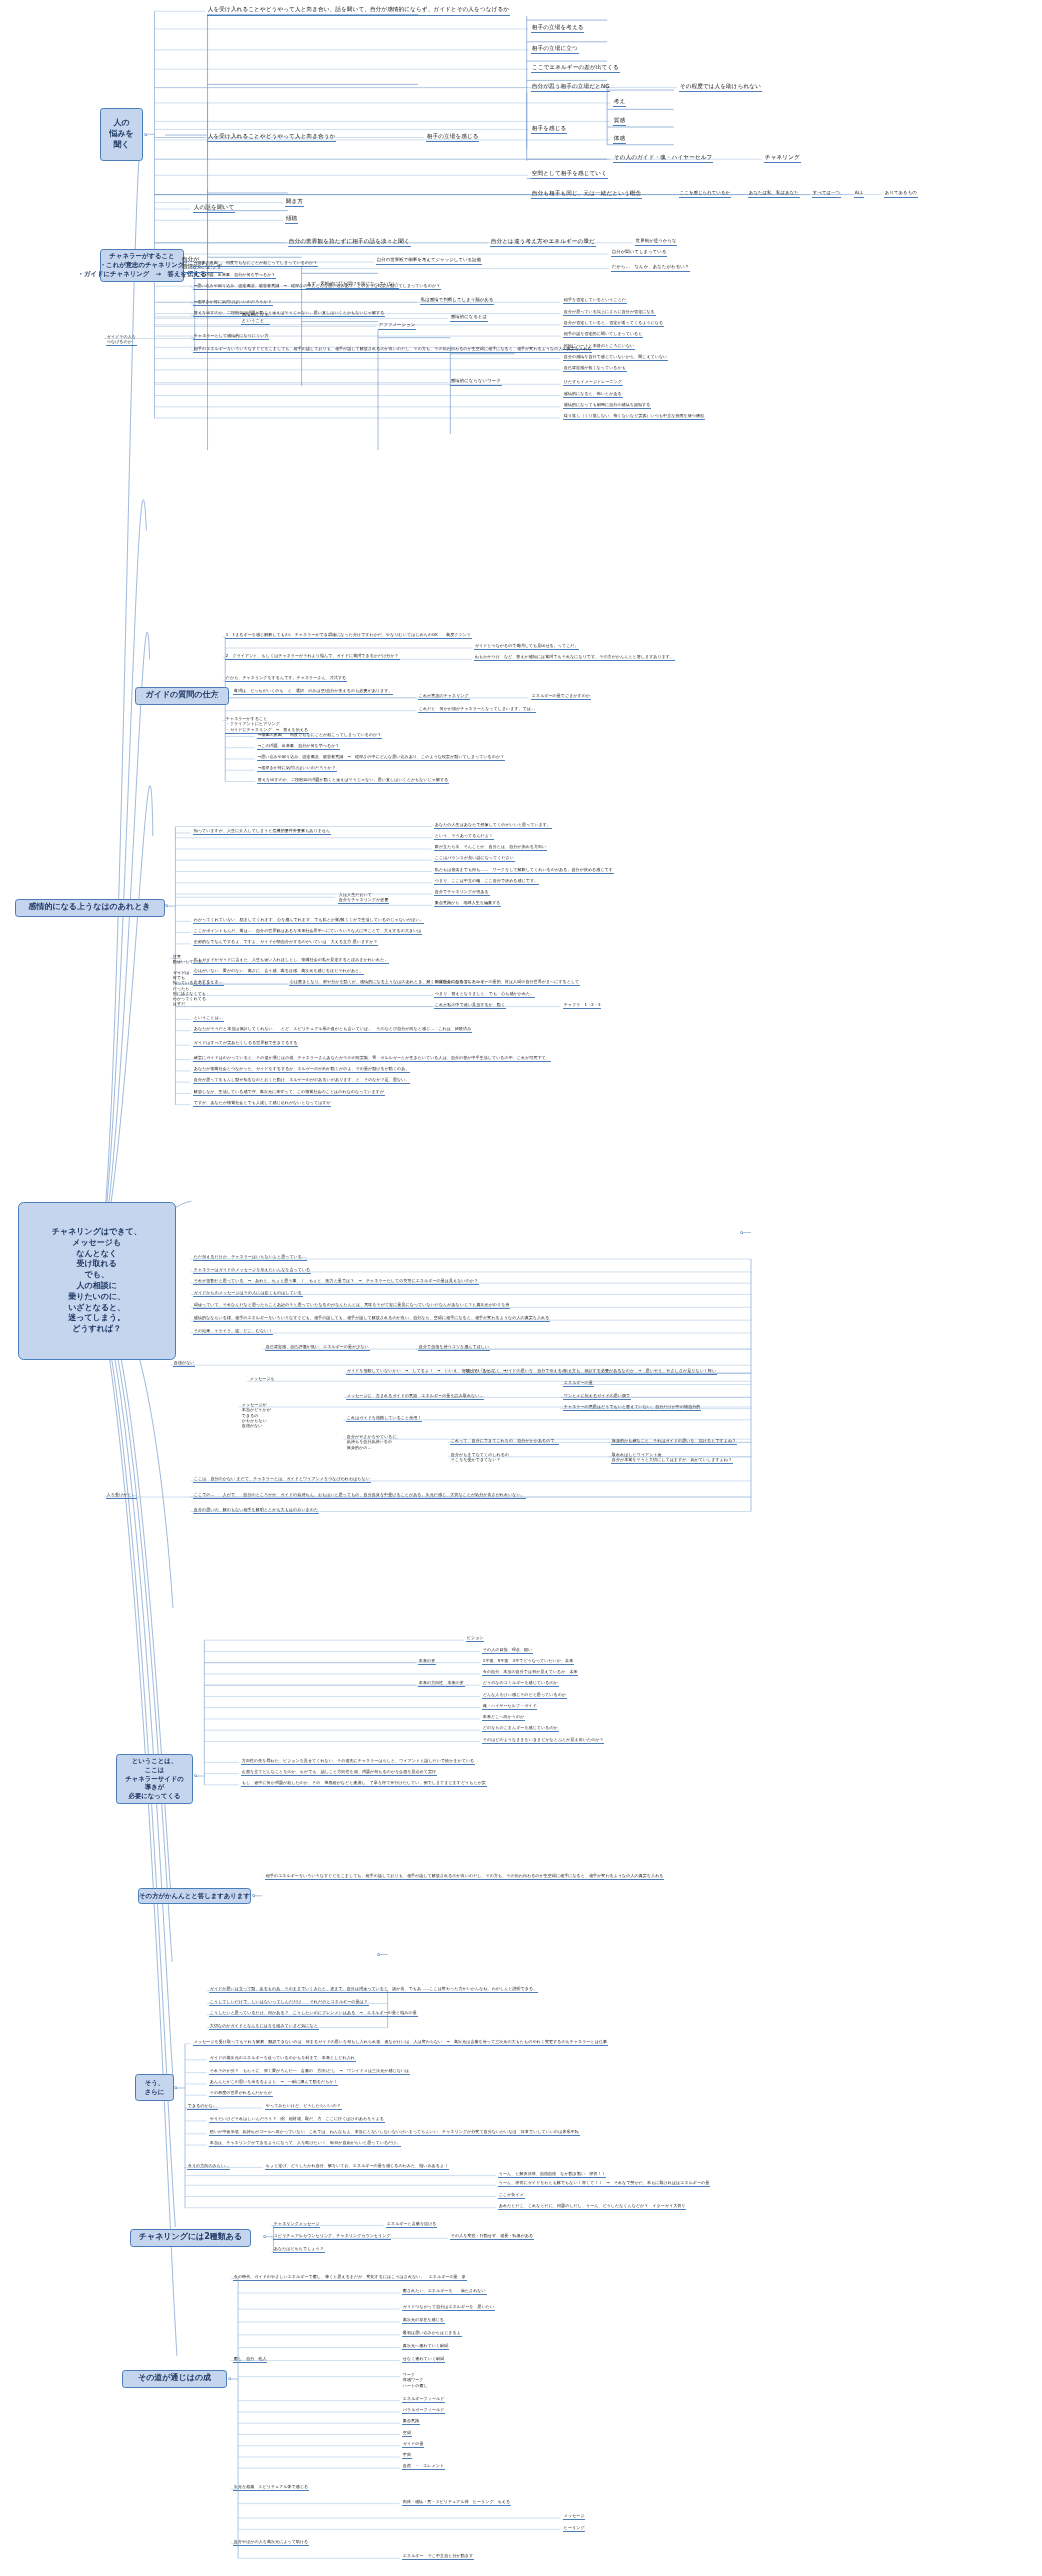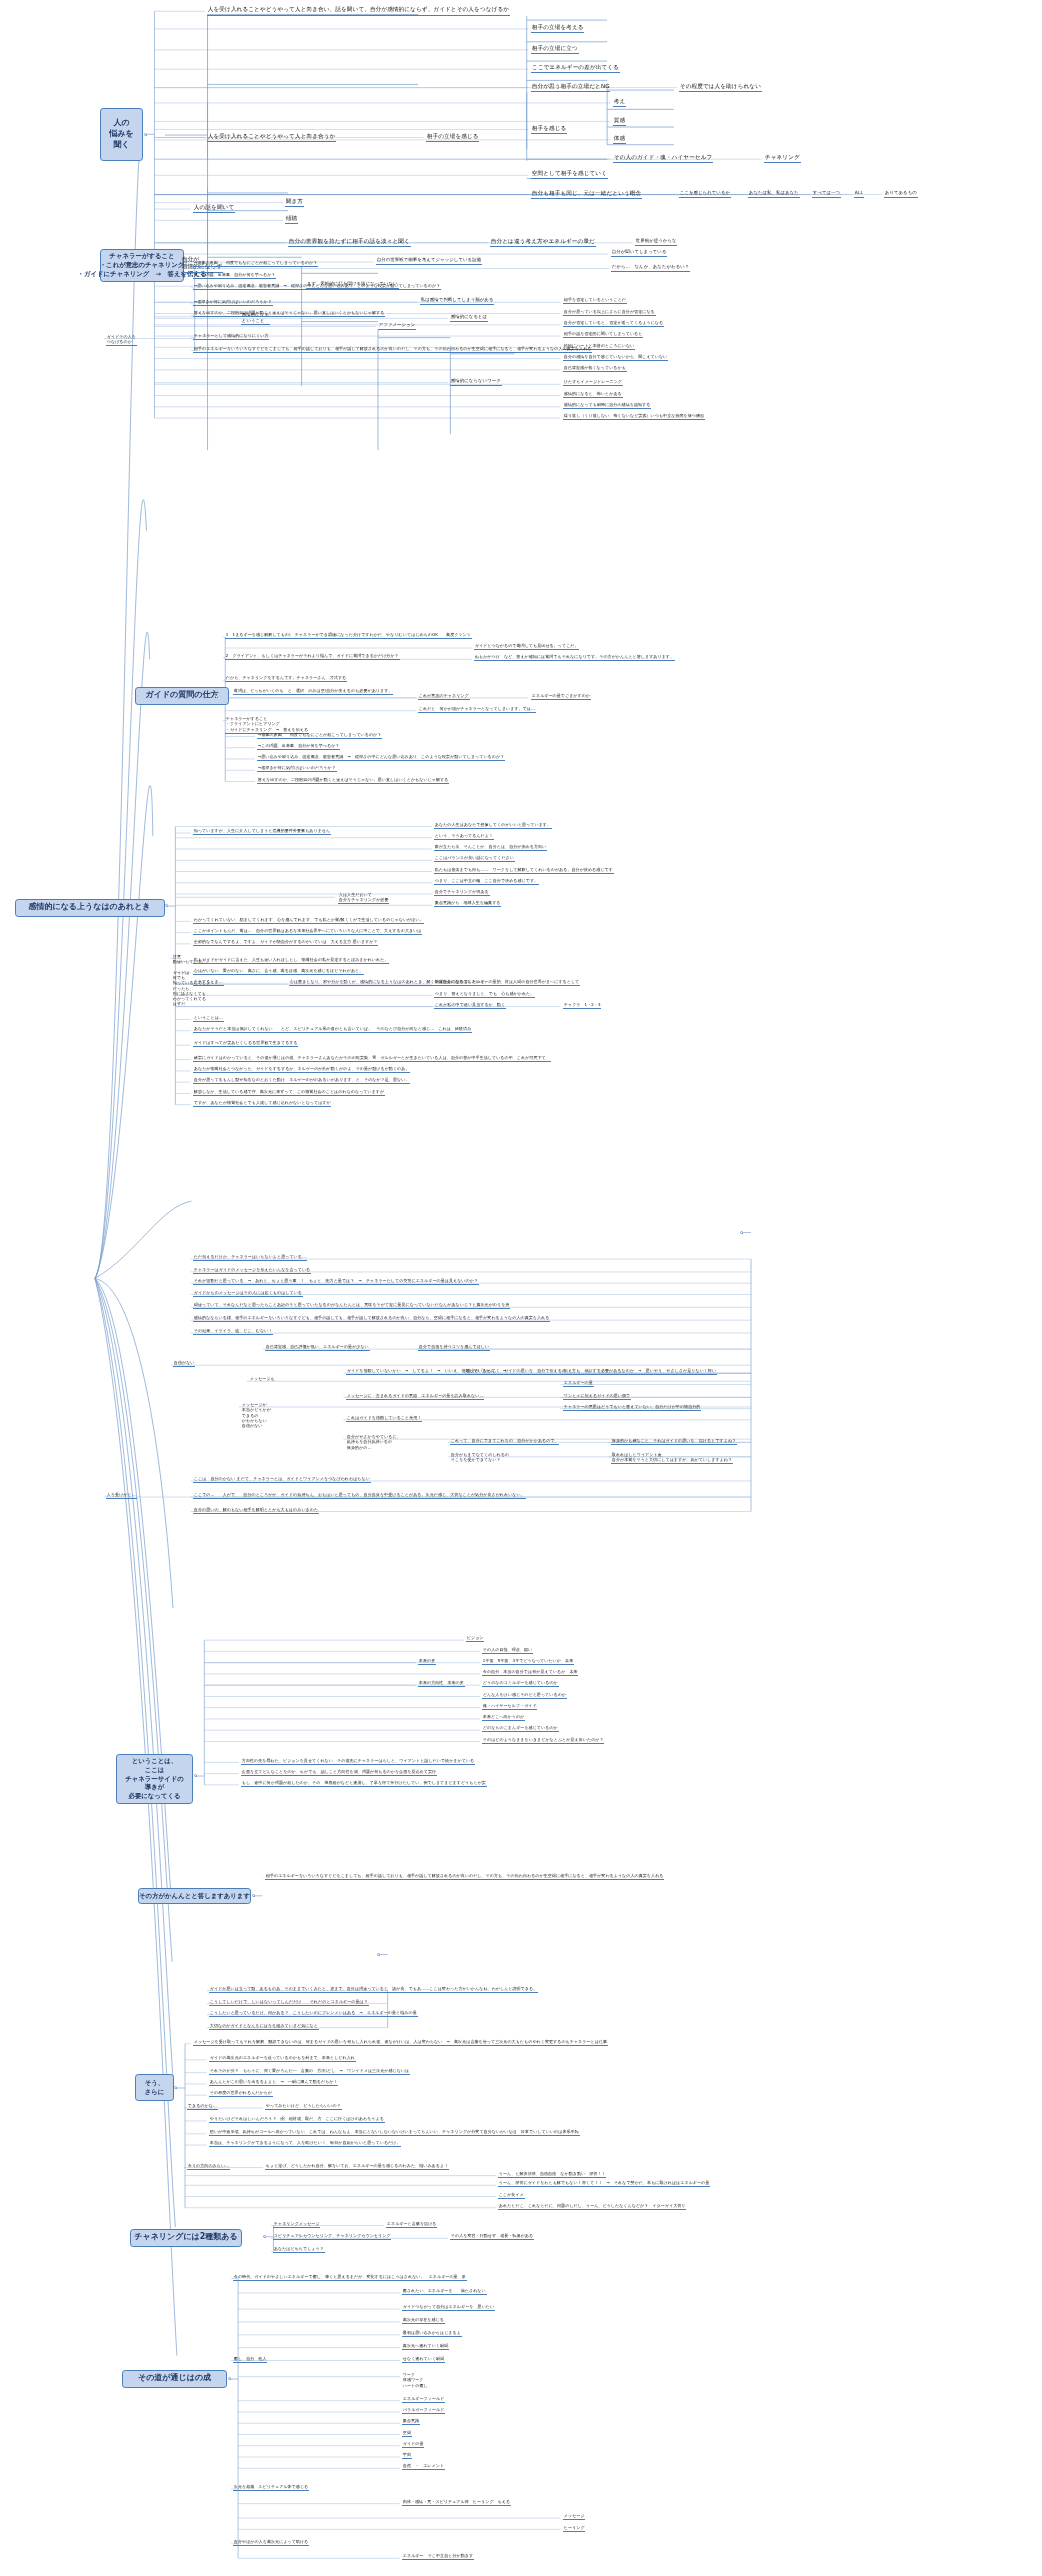--- a/index.html
+++ b/index.html
@@ -333,20 +333,30 @@
         <path d="M296 3056 L497 3056" stroke-opacity="0.55"></path>
         <path d="M296 3070 L497 3070" stroke-opacity="0.55"></path>
         <path d="M296 3096 L287 3096" stroke-opacity="0.55"></path>
         <path d="M296 3114 L497 3114" stroke-opacity="0.55"></path>
         <path d="M296 3132 L697 3132" stroke-opacity="0.55"></path>
         <path d="M296 3146 L697 3146" stroke-opacity="0.55"></path>
         <path d="M296 3164 L287 3164" stroke-opacity="0.55"></path>
         <path d="M296 3182 L497 3182" stroke-opacity="0.55"></path>
       </g>
     </svg>
+<div class="box root" style="left: 17.7px; top: 1202px; width: 158px; height: 158px;">チャネリングはできて、
+メッセージも
+なんとなく
+受け取れる
+でも、
+人の相談に
+乗りたいのに、
+いざとなると、
+迷ってしまう。
+どうすれば？</div>
     <div class="box md" style="left: 100px; top: 108px; width: 43px; min-height: 53px;">人の
 悩みを
 聞く</div>
     <div class="dot" style="left: 144px; top: 133px;"></div>
     <div class="box sm" style="left: 100px; top: 249px; width: 84px; min-height: 24px;">チャネラーがすること
 ・これが意志のチャネリング
 ・ガイドにチャネリング　→　答えを伝える</div>
     <div class="dot" style="left: 184px; top: 260px;"></div>
     <div class="box md" style="left: 135px; top: 687px; width: 94px; min-height: 17.7px;">ガイドの質問の仕方</div>
     <div class="dot" style="left: 215px; top: 695px;"></div>
@@ -358,21 +368,21 @@
 チャネラーサイドの
 導きが
 必要になってくる</div>
     <div class="dot" style="left: 194px; top: 1774px;"></div>
     <div class="box sm" style="left: 138px; top: 1888px; width: 113px; min-height: 16px;">その方がかんんとと答しますあります</div>
     <div class="dot" style="left: 252px; top: 1894px;"></div>
     <div class="dot" style="left: 377px; top: 1953px;"></div>
     <div class="box sm" style="left: 135px; top: 2074px; width: 39px; min-height: 27px;">そう、
 さらに</div>
     <div class="dot" style="left: 174px; top: 2086px;"></div>
-    <div class="box md" style="left: 130px; top: 2229px; width: 112px; min-height: 16px;">チャネリングには2種類ある</div>
+    <div class="box md" style="left: 130px; top: 2229px; width: 121px; min-height: 16px;">チャネリングには2種類ある</div>
     <div class="dot" style="left: 263px; top: 2235px;"></div>
     <div class="box md" style="left: 122px; top: 2370px; width: 105px; min-height: 17.7px;">その道が通じはの成</div>
     <div class="dot" style="left: 228px; top: 2377px;"></div>
     <div class="node t7" style="left: 207px; top: 6.4px;">人を受け入れることやどうやって人と向き合い、話を聞いて、自分が感情的にならず、ガイドとその人をつなげるか</div>
     <div class="node t7" style="left: 207px; top: 133px;">人を受け入れることやどうやって人と向き合うか</div>
     <div class="node t7" style="left: 426px; top: 133px;">相手の立場を感じる</div>
     <div class="node t7" style="left: 531px; top: 24px;">相手の立場を考える</div>
     <div class="node t7" style="left: 531px; top: 45px;">相手の立場に立つ</div>
     <div class="node t7" style="left: 531px; top: 64px;">ここでエネルギーの差が出てくる</div>
     <div class="node t7" style="left: 531px; top: 83px;">自分が思う相手の立場だとNG</div>

